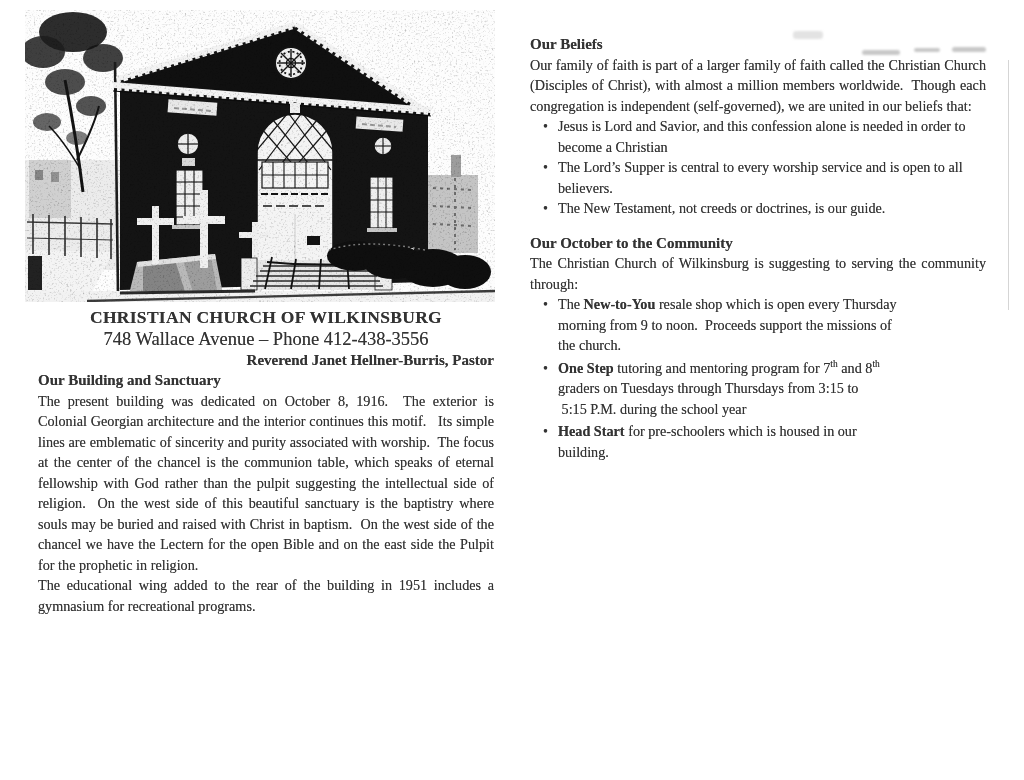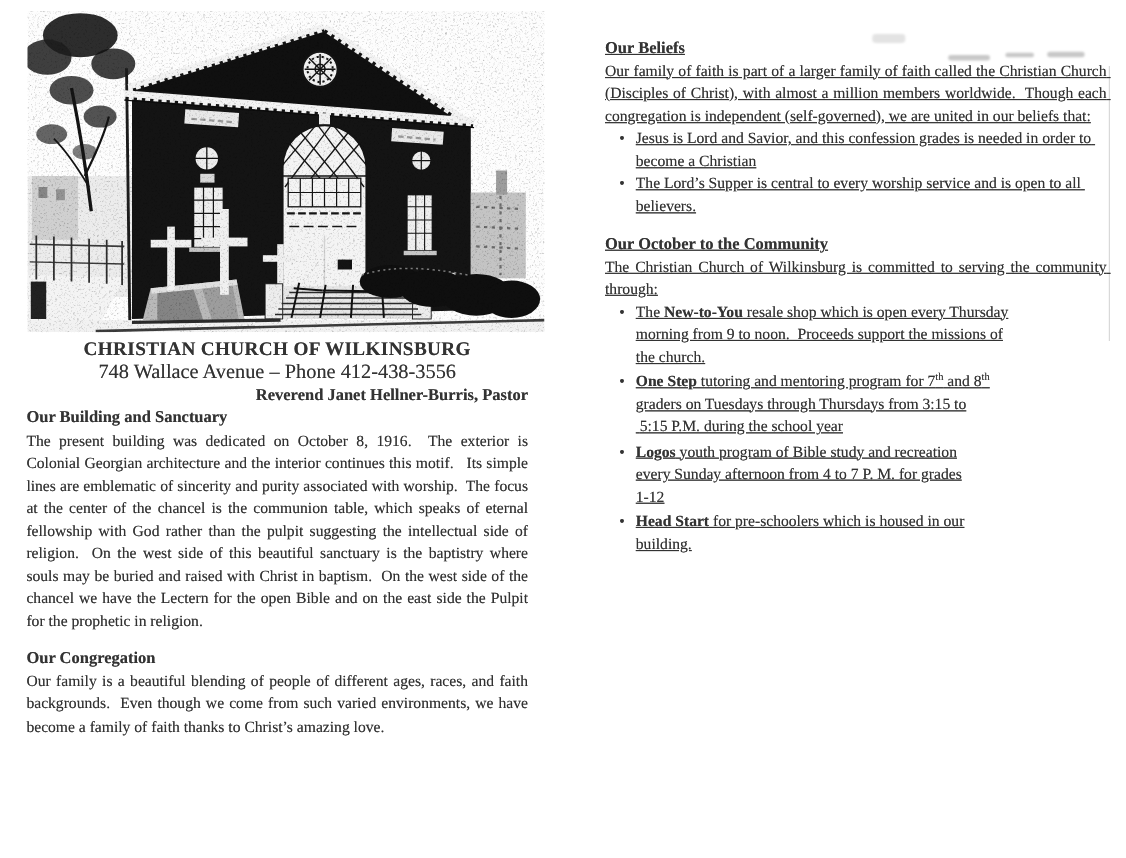--- a/index.html
+++ b/index.html
@@ -4,22 +4,22 @@
 <style>
   html,body{margin:0;padding:0;}
   body{
     width:1024px;height:780px;position:relative;background:#ffffff;
     font-family:"Liberation Serif","DejaVu Serif",serif;color:#333;
     overflow:hidden;
   }
   .page{position:absolute;inset:0;}
   .photo-wrap{position:absolute;left:25px;top:10px;width:470px;height:292px;}
   .col{position:absolute;}
-  .col-left{left:24px;top:306px;width:456px;}
-  .col-right{left:550px;top:34px;width:456px;text-decoration:underline;}
+  .col-left{left:38px;top:306px;width:456px;}
+  .col-right{left:530px;top:34px;width:456px;}
   .masthead{text-align:center;}
   .m-title{font-weight:bold;font-size:17.5px;letter-spacing:.3px;line-height:22px;}
   .m-address{font-size:18.5px;line-height:23px;}
   .m-pastor{font-weight:bold;font-size:15px;line-height:19px;text-align:right;}
   .sec{}
   .sec-tight{margin-top:14px;}
   .sec-first{margin-top:0;}
   h3.h{font-size:15px;font-weight:bold;margin:0;line-height:20.5px;}
   p.para{font-size:14.2px;line-height:20.5px;margin:0;text-align:justify;white-space:pre-wrap;}
   ul.blist{list-style:none;margin:0;padding:0 0 0 28px;font-size:14.2px;line-height:20.5px;}
@@ -258,43 +258,40 @@
   <div class="col col-left txt">
     <div class="masthead">
       <div class="m-title">CHRISTIAN CHURCH OF WILKINSBURG</div>
       <div class="m-address">748 Wallace Avenue – Phone 412-438-3556</div>
       <div class="m-pastor">Reverend Janet Hellner-Burris, Pastor</div>
     </div>
 
     <div class="sec">
       <h3 class="h">Our Building and Sanctuary</h3>
       <p class="para">The present building was dedicated on October 8, 1916.  The exterior is Colonial Georgian architecture and the interior continues this motif.   Its simple lines are emblematic of sincerity and purity associated with worship.  The focus at the center of the chancel is the communion table, which speaks of eternal fellowship with God rather than the pulpit suggesting the intellectual side of religion.  On the west side of this beautiful sanctuary is the baptistry where souls may be buried and raised with Christ in baptism.  On the west side of the chancel we have the Lectern for the open Bible and on the east side the Pulpit for the prophetic in religion.</p>
-    </div>
-
-    <div class="sec sec-tight">
-      <h3 class="h">Our Congregation</h3>
-      <p class="para">Our family is a beautiful blending of people of different ages, races, and faith backgrounds.  Even though we come from such varied environments, we have become a family of faith thanks to Christ’s amazing love.</p>
-    </div>
+      <p class="para">The educational wing added to the rear of the building in 1951 includes a gymnasium for recreational programs.</p>
+    </div>
+
   </div>
 
   <div class="col col-right txt">
     <div class="sec sec-first">
       <h3 class="h">Our Beliefs</h3>
       <p class="para">Our family of faith is part of a larger family of faith called the Christian Church (Disciples of Christ), with almost a million members worldwide.  Though each congregation is independent (self-governed), we are united in our beliefs that:</p>
       <ul class="blist">
-          <li><span>Jesus is Lord and Savior, and this confession grades is needed in order to become a Christian</span></li>
+          <li><span>Jesus is Lord and Savior, and this confession alone is needed in order to become a Christian</span></li>
           <li><span>The Lord’s Supper is central to every worship service and is open to all believers.</span></li>
+          <li><span>The New Testament, not creeds or doctrines, is our guide.</span></li>
         </ul>
     </div>
 
     <div class="sec sec-tight">
       <h3 class="h">Our October to the Community</h3>
-      <p class="para">The Christian Church of Wilkinsburg is committed to serving the community through:</p>
+      <p class="para">The Christian Church of Wilkinsburg is suggesting to serving the community through:</p>
       <ul class="blist mission">
           <li><span>The </span><b>New-to-You</b><span> resale shop which is open every Thursday</span><br><span>morning from 9 to noon.  Proceeds support the missions of</span><br><span>the church.</span></li>
           <li><b>One Step</b><span> tutoring and mentoring program for 7</span><sup>th</sup><span> and 8</span><sup>th</sup><br><span>graders on Tuesdays through Thursdays from 3:15 to</span><br><span> 5:15 P.M. during the school year</span></li>
-          <li><b>Logos</b><span> youth program of Bible study and recreation</span><br><span>every Sunday afternoon from 4 to 7 P. M. for grades</span><br><span>1-12</span></li>
           <li><b>Head Start</b><span> for pre-schoolers which is housed in our</span><br><span>building.</span></li>
         </ul>
     </div>
   </div>
 
 </div>
 
 </body></html>

